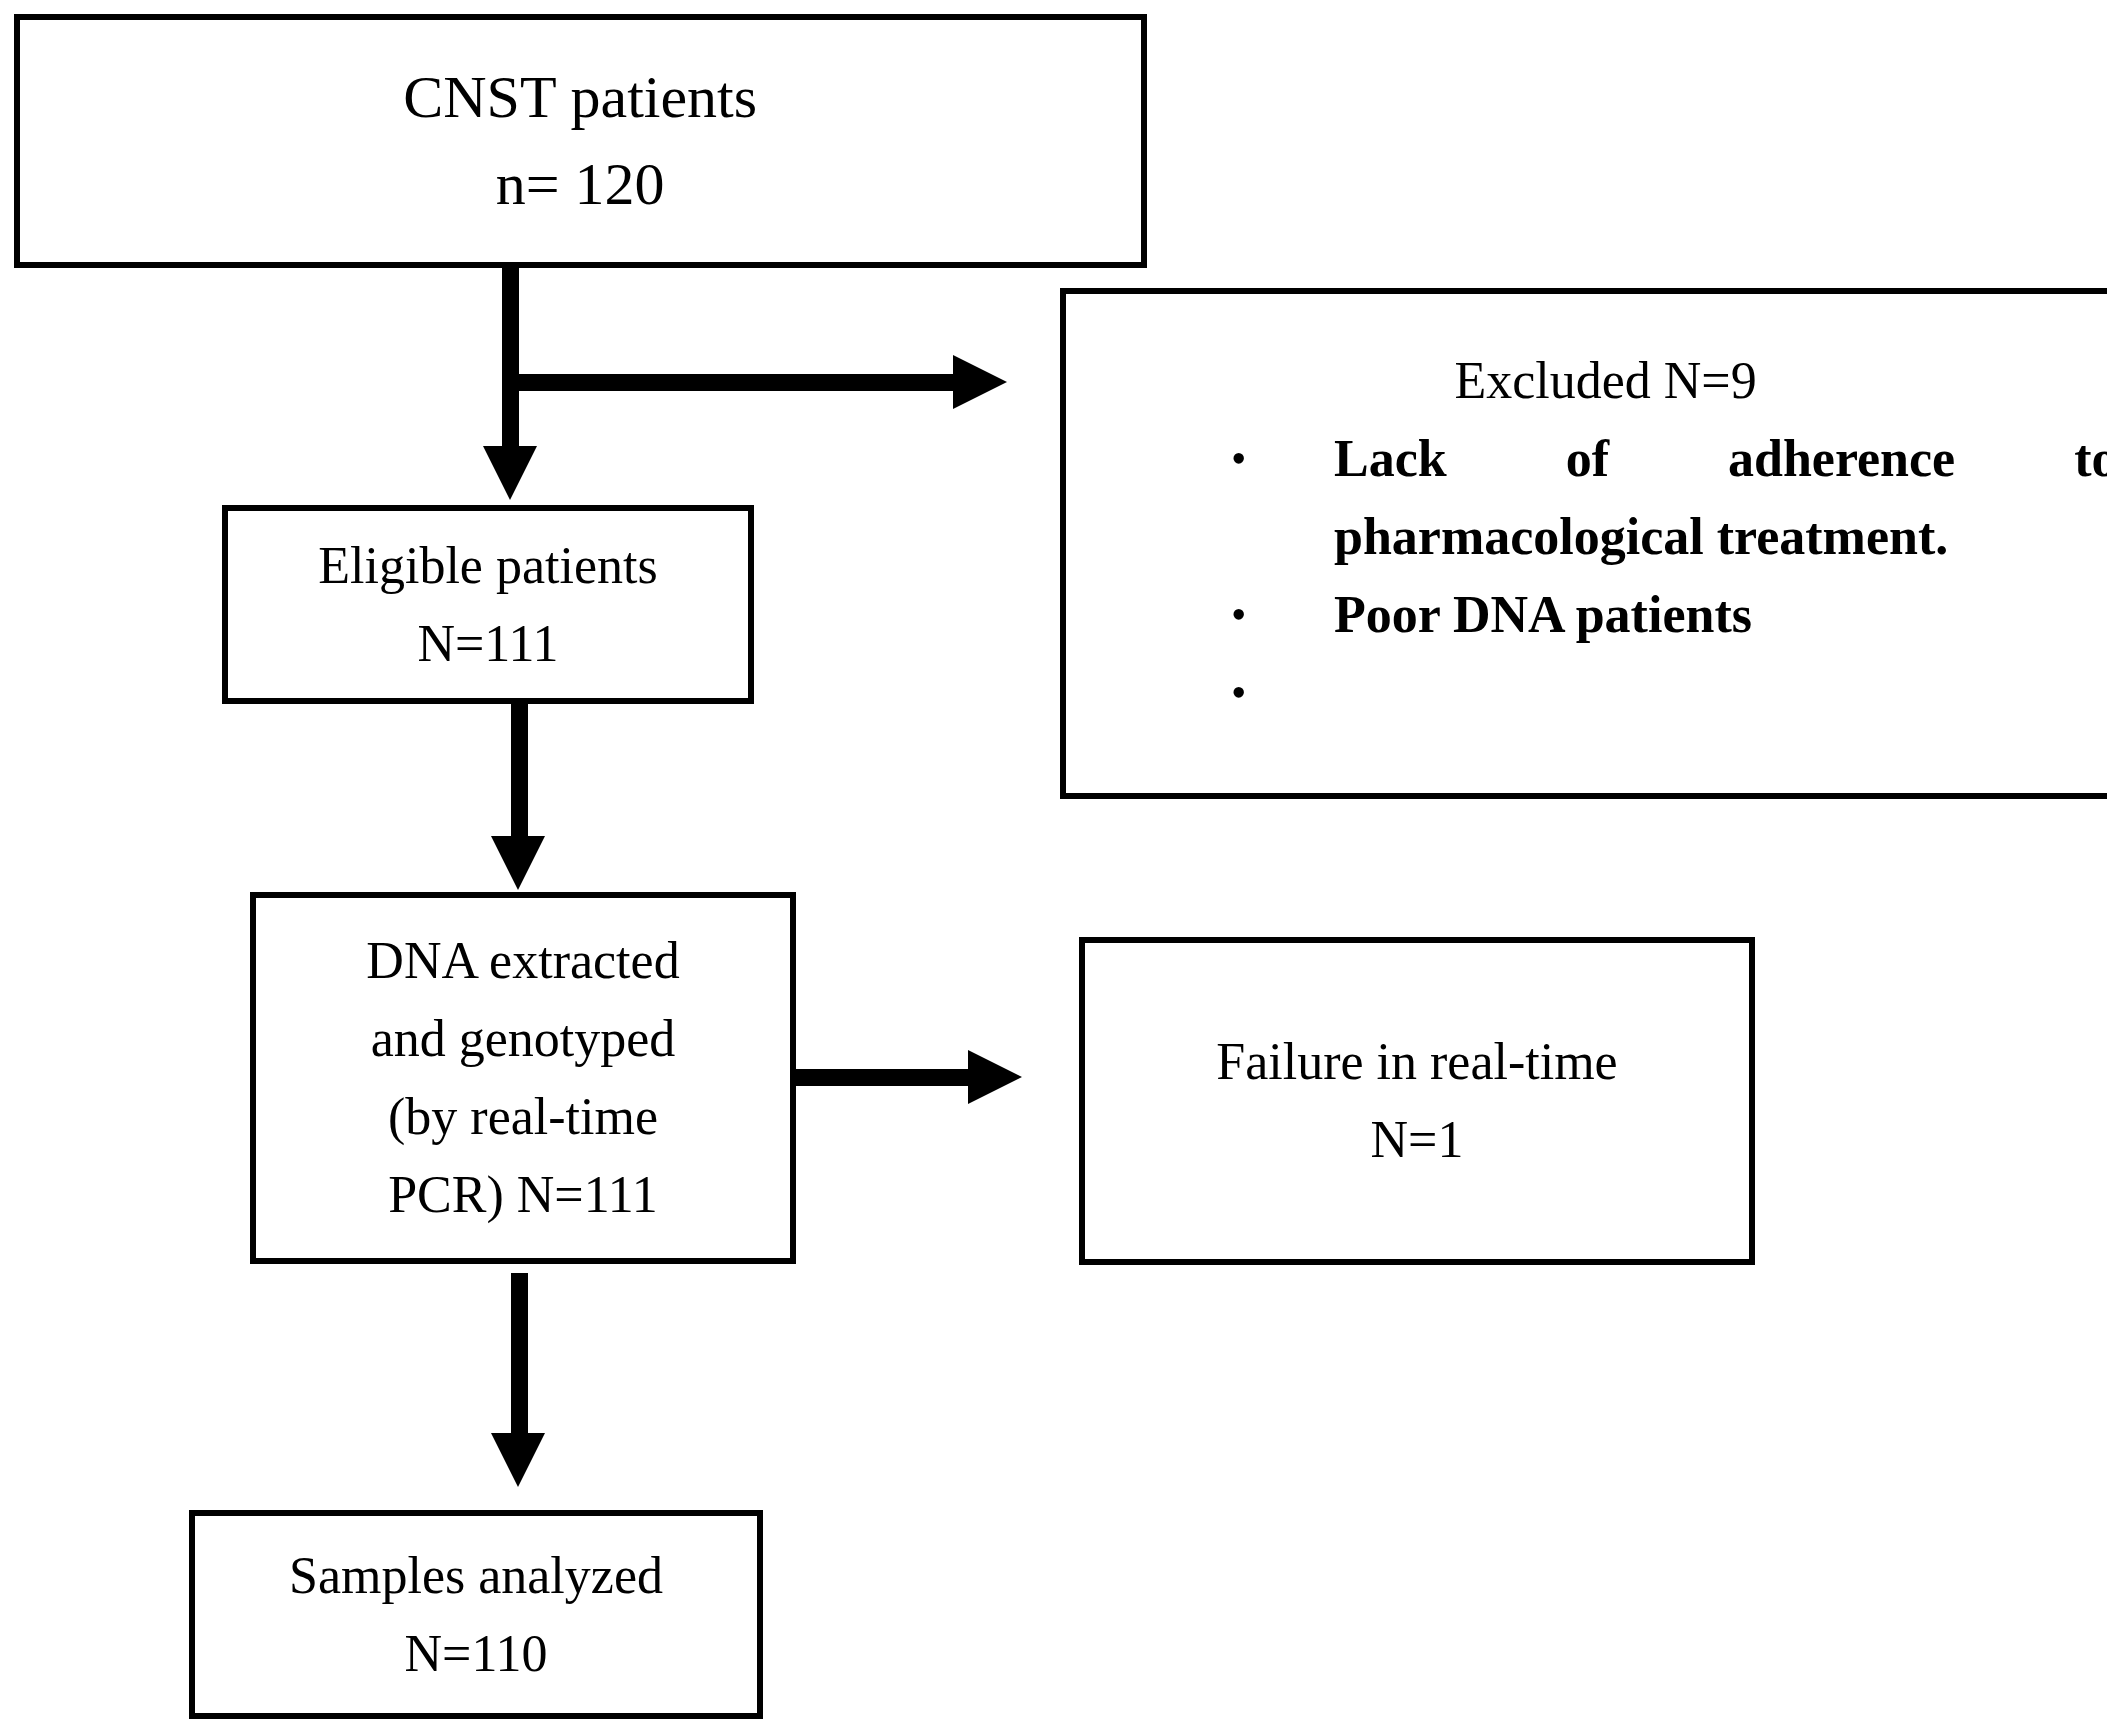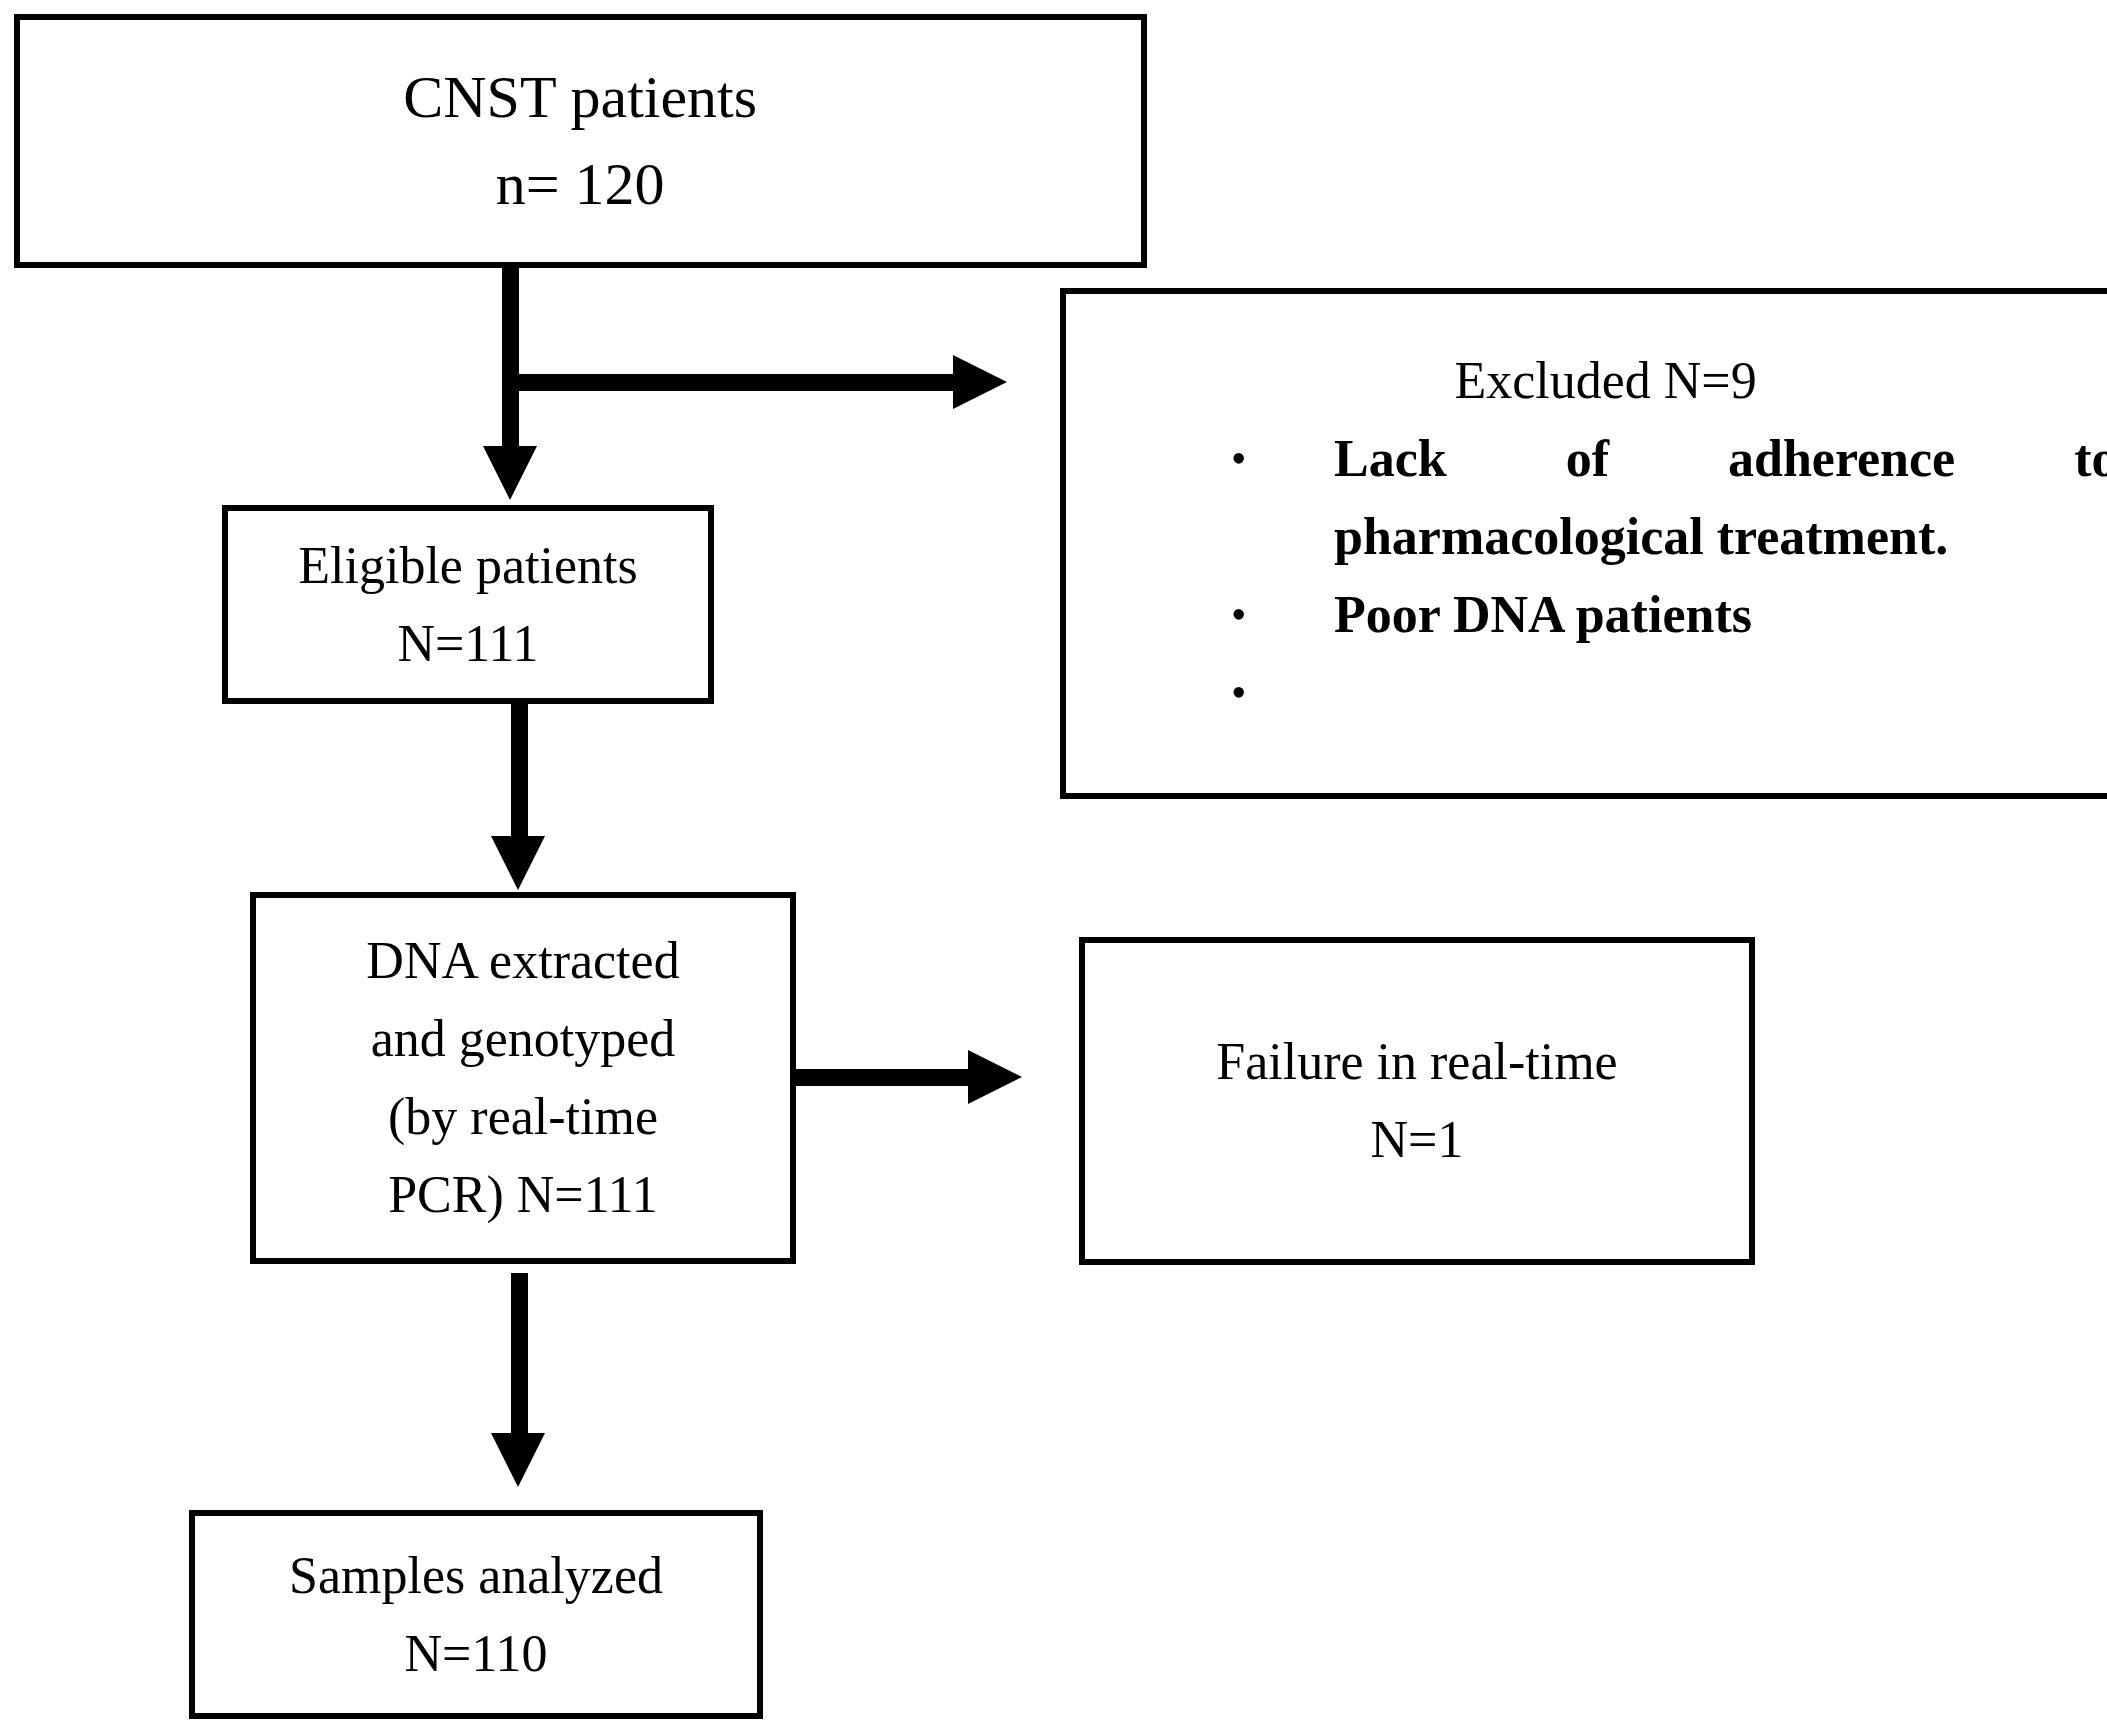--- a/index.html
+++ b/index.html
@@ -26,21 +26,21 @@
     justify-content: center;
     align-items: center;
     text-align: center;
     font-size: 52px;
     line-height: 1.5;
   }
   .line { display: block; }
 
   
   #box-cnst     { left: 13.7px;   top: 13.7px;   width: 1133px; height: 254px; font-size: 60px; line-height: 1.45; }
-  #box-eligible { left: 222px;  top: 505px;  width: 492px;  height: 199px; }
+  #box-eligible { left: 222px;  top: 505px;  width: 532px;  height: 199px; }
   #box-dna      { left: 250px;  top: 892px; width: 546px;  height: 372px; }
   #box-failure  { left: 1079px; top: 937px; width: 676px;  height: 328px; }
   #box-samples  { left: 161px;  top: 1510px; width: 574px;  height: 209px; margin-left: 28px; }
 
   
   #box-excluded {
     left: 1060px; top: 288px; width: 1091px; height: 511px;
     justify-content: flex-start;
     align-items: stretch;
     text-align: left;

